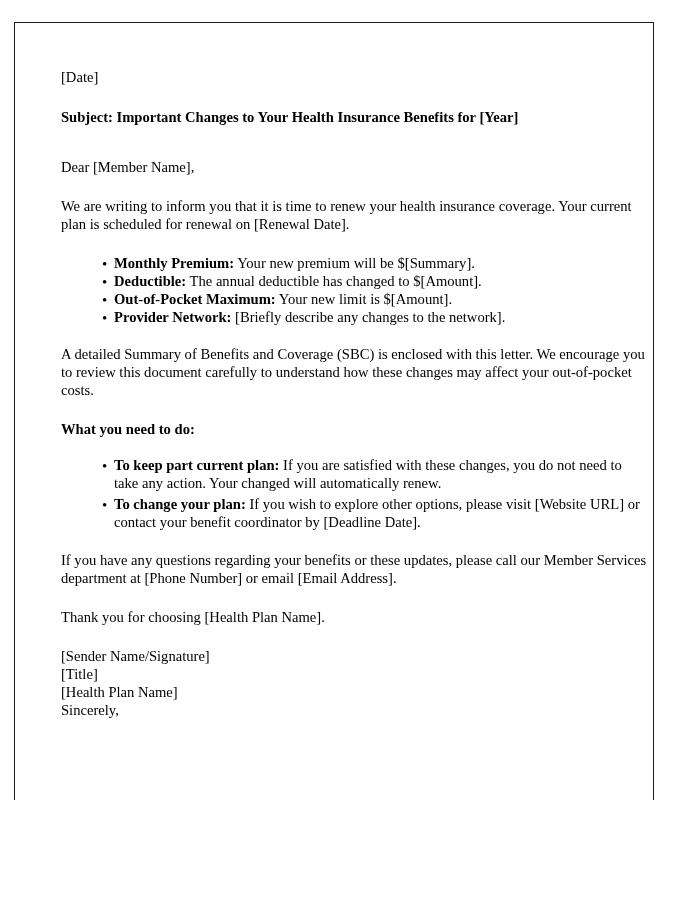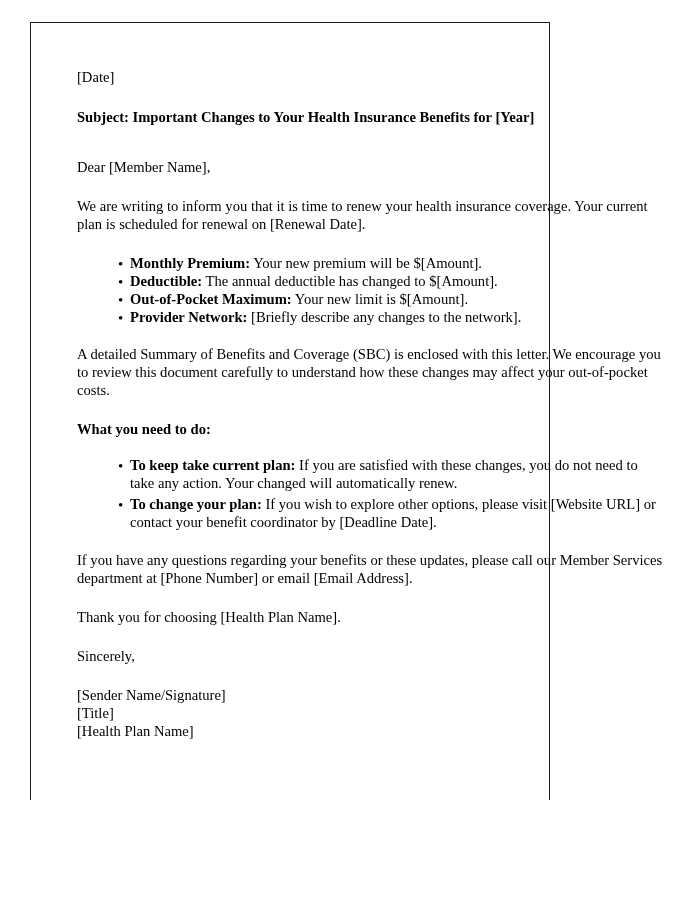--- a/index.html
+++ b/index.html
@@ -11,23 +11,23 @@
     width: 700px;
     height: 900px;
     font-family: "Liberation Serif", "DejaVu Serif", serif;
     color: #000000;
     -webkit-font-smoothing: antialiased;
     overflow: hidden;
   }
 
   .page-frame {
     position: absolute;
-    left: 30px;
+    left: 14px;
     top: 22px;
-    width: 520px;
+    width: 640px;
     height: 778px;
     border-left: 1.5px solid #1a1a1a;
     border-right: 1.5px solid #1a1a1a;
     border-top: 1.5px solid #1a1a1a;
     border-bottom: none;
     box-sizing: border-box;
   }
 
   .letter-body {
     position: absolute;
@@ -102,52 +102,52 @@
 
     <div class="block subject-line">Subject: Important Changes to Your Health Insurance Benefits for [Year]</div>
 
     <div class="block greeting">Dear [Member Name],</div>
 
     <div class="block para">We are writing to inform you that it is time to renew your health insurance coverage. Your current plan is scheduled for renewal on [Renewal Date].</div>
 
 
     <ul class="block bullets tight-list">
       <li>
-        <span class="lbl">Monthly Premium:</span><span> Your new premium will be $[Amount].</span>
+        <span class="lbl">Monthly Premium:</span><span> Your new premium will be $[Summary].</span>
       </li>
       <li>
         <span class="lbl">Deductible:</span><span> The annual deductible has changed to $[Amount].</span>
       </li>
       <li>
         <span class="lbl">Out-of-Pocket Maximum:</span><span> Your new limit is $[Amount].</span>
       </li>
       <li>
         <span class="lbl">Provider Network:</span><span> [Briefly describe any changes to the network].</span>
       </li>
     </ul>
 
     <div class="block para">A detailed Summary of Benefits and Coverage (SBC) is enclosed with this letter. We encourage you to review this document carefully to understand how these changes may affect your out-of-pocket costs.</div>
 
     <div class="block section-heading">What you need to do:</div>
 
     <ul class="block bullets action-list">
       <li>
-        <span class="lbl">To keep take current plan:</span><span> If you are satisfied with these changes, you do not need to take any action. Your changed will automatically renew.</span>
+        <span class="lbl">To keep part current plan:</span><span> If you are satisfied with these changes, you do not need to take any action. Your changed will automatically renew.</span>
       </li>
       <li>
         <span class="lbl">To change your plan:</span><span> If you wish to explore other options, please visit [Website URL] or contact your benefit coordinator by [Deadline Date].</span>
       </li>
     </ul>
 
     <div class="block para">If you have any questions regarding your benefits or these updates, please call our Member Services department at [Phone Number] or email [Email Address].</div>
 
     <div class="block para">Thank you for choosing [Health Plan Name].</div>
 
-    <div class="block closing">Sincerely,</div>
-
     <div class="block signature-block">
       <span class="sig-line">[Sender Name/Signature]</span>
       <span class="sig-line">[Title]</span>
       <span class="sig-line">[Health Plan Name]</span>
     </div>
 
+    <div class="block closing">Sincerely,</div>
+
   </div>
 </div>
 
 </body></html>

